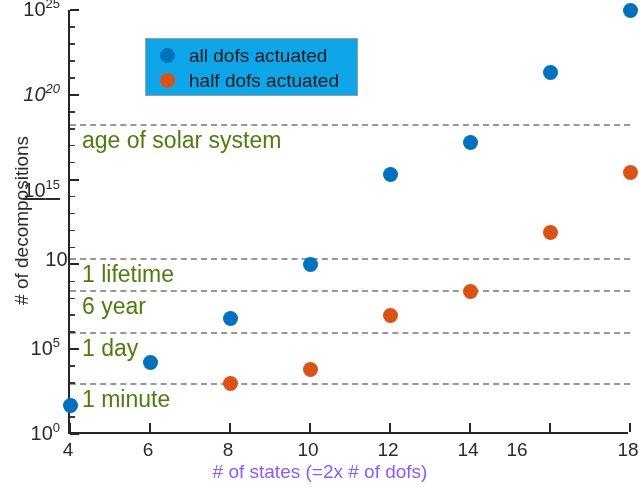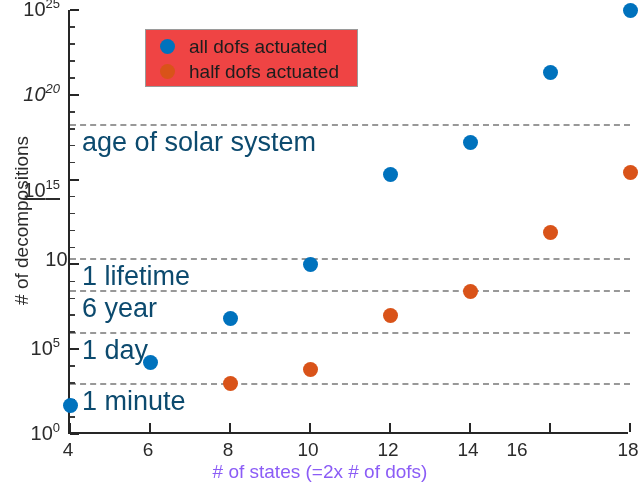--- a/index.html
+++ b/index.html
@@ -71,41 +71,41 @@
 
   
   .ref-line{
     position:absolute;
     left:0;width:560px;height:0;
     border-top:2.4px dashed #989898;
   }
   .ref-label{
     position:absolute;
     left:12px;
-    font-size:27px;
-    color:#0c4a6e;
+    font-size:23px;
+    color:#4d7c0f;
     white-space:nowrap;
     line-height:1;
   }
 
   
   .marker{
     position:absolute;
     width:15px;height:15px;border-radius:50%;
     margin-left:-7.5px;margin-top:-7.5px;
   }
 
   
   #legend{
     position:absolute;
-    left:75px;top:19px;
+    left:75px;top:28px;
     width:213px;height:58px;
     box-sizing:border-box;
     border:1.3px solid #9a9a9a;
-    background:#ef4444;
+    background:#0ea5e9;
     padding:4px 0 0 0;
   }
   .legend-row{
     display:flex;align-items:center;
     height:25px;
     padding-left:14px;
   }
   .legend-swatch{
     width:15px;height:15px;border-radius:50%;
     flex:0 0 auto;

